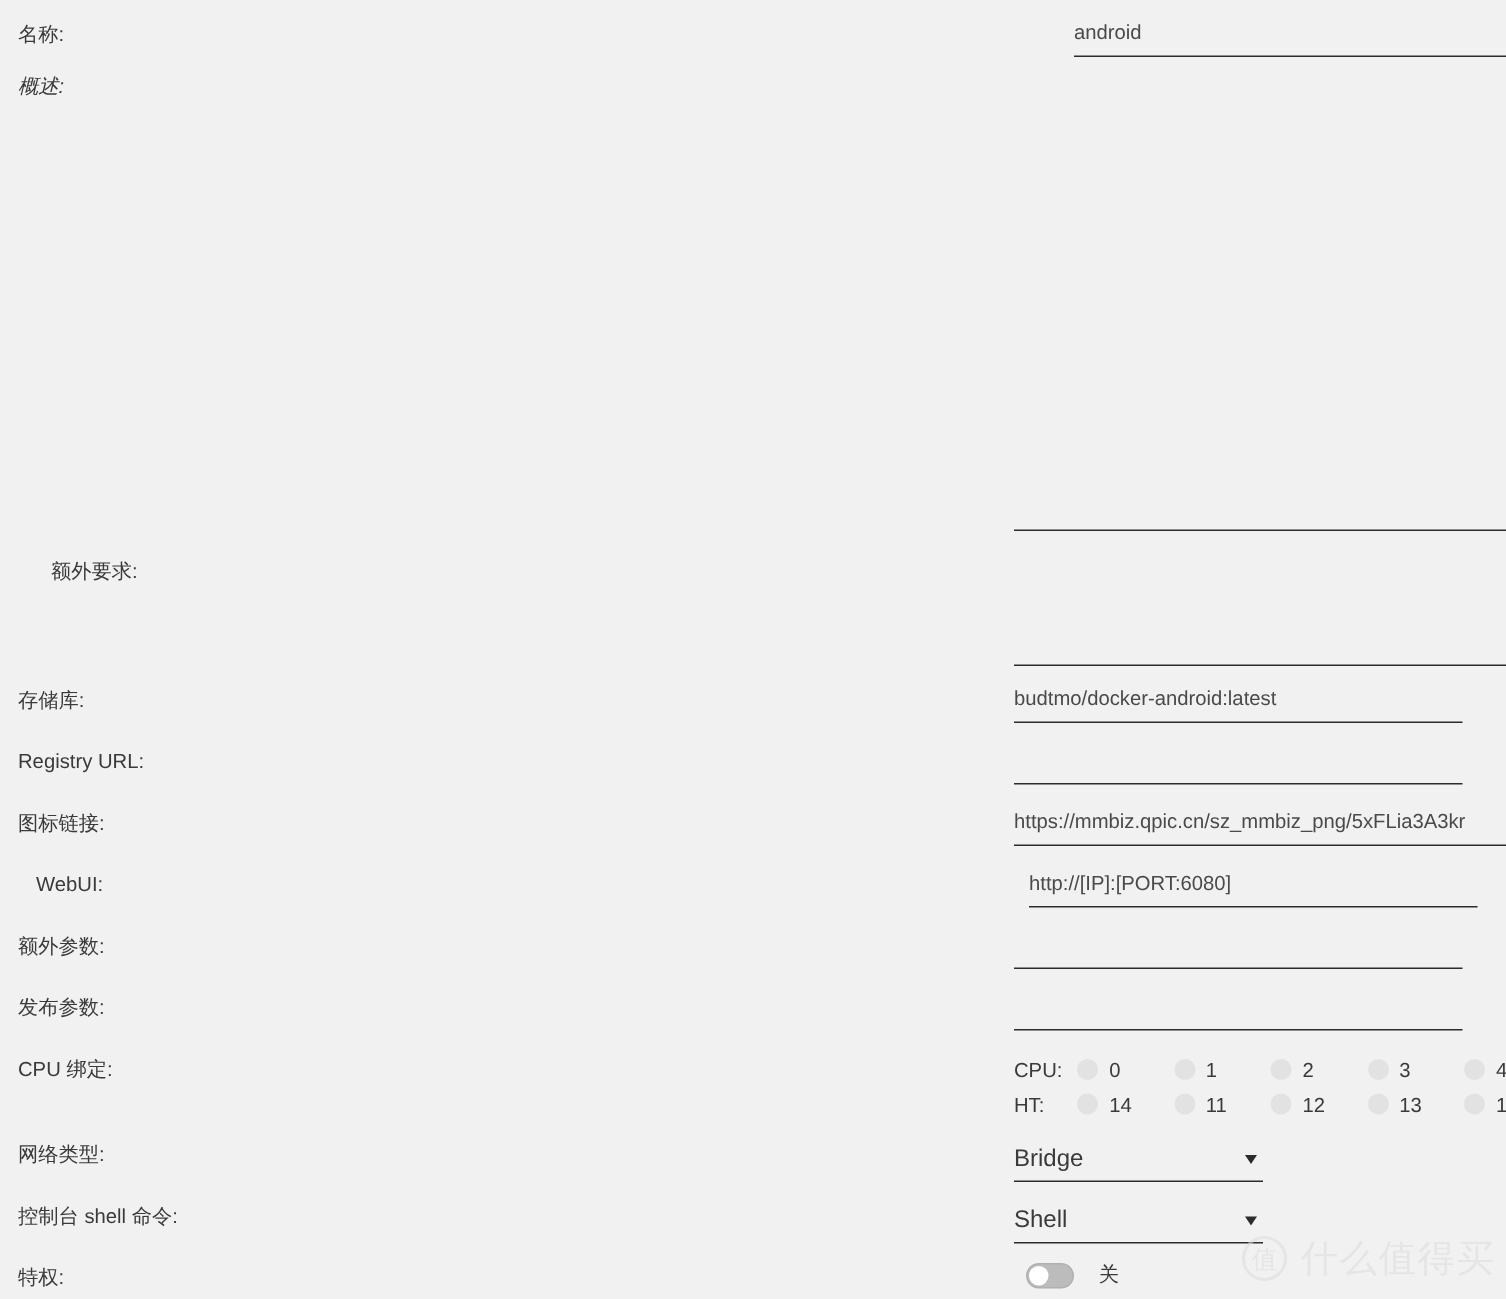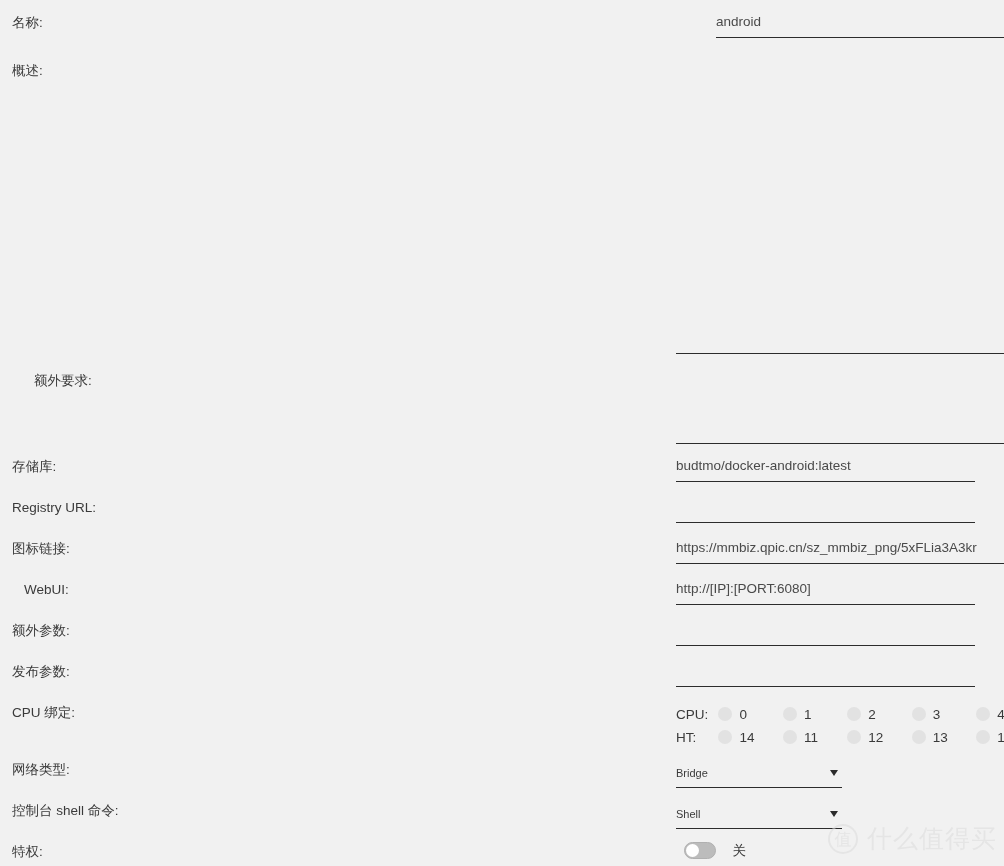--- a/index.html
+++ b/index.html
@@ -83,21 +83,21 @@
     left: 676px;
     width: 166px;
     height: 27px;
     border-bottom: 1.4px solid #2c2c2c;
     box-sizing: border-box;
   }
   .select-field .val {
     position: absolute;
     left: 0;
     top: 3px;
-    font-size: 11px;
+    font-size: 16px;
     color: #3a3a3a;
     line-height: 18px;
     white-space: nowrap;
   }
   .select-field .caret {
     position: absolute;
     right: 4px;
     top: 9px;
     width: 0;
     height: 0;
@@ -220,21 +220,21 @@
 <div class="form">
 
   <div class="row" style="top:8px;">
     <div class="label" style="top:7px;">名称:</div>
     <div class="text-field" style="top:2px;margin-left:40px;">
       <div class="val">android</div>
     </div>
   </div>
 
   <div class="row" style="top:48px;">
-    <div class="label" style="top:15px;">概述:</div>
+    <div class="label" style="top:2px;font-style:italic;">概述:</div>
     <div class="area-field" style="top:0px;height:306px;">
       <div class="val"></div>
     </div>
   </div>
 
   <div class="row" style="top:373px;">
     <div class="label" style="top:0px;margin-left:22px;">额外要求:</div>
     <div class="area-field" style="top:-6px;height:77px;">
       <div class="val"></div>
     </div>
@@ -256,21 +256,21 @@
 
   <div class="row" style="top:541px;">
     <div class="label" style="top:0px;">图标链接:</div>
     <div class="text-field" style="top:-5px;width:328px;">
       <div class="val">https://mmbiz.qpic.cn/sz_mmbiz_png/5xFLia3A3kr</div>
     </div>
   </div>
 
   <div class="row" style="top:582px;">
     <div class="label" style="top:0px;margin-left:12px;">WebUI:</div>
-    <div class="text-field" style="top:-5px;">
+    <div class="text-field" style="top:-5px;margin-left:10px;">
       <div class="val">http://[IP]:[PORT:6080]</div>
     </div>
   </div>
 
   <div class="row" style="top:623px;">
     <div class="label" style="top:0px;">额外参数:</div>
     <div class="text-field" style="top:-5px;">
       <div class="val"></div>
     </div>
   </div>

